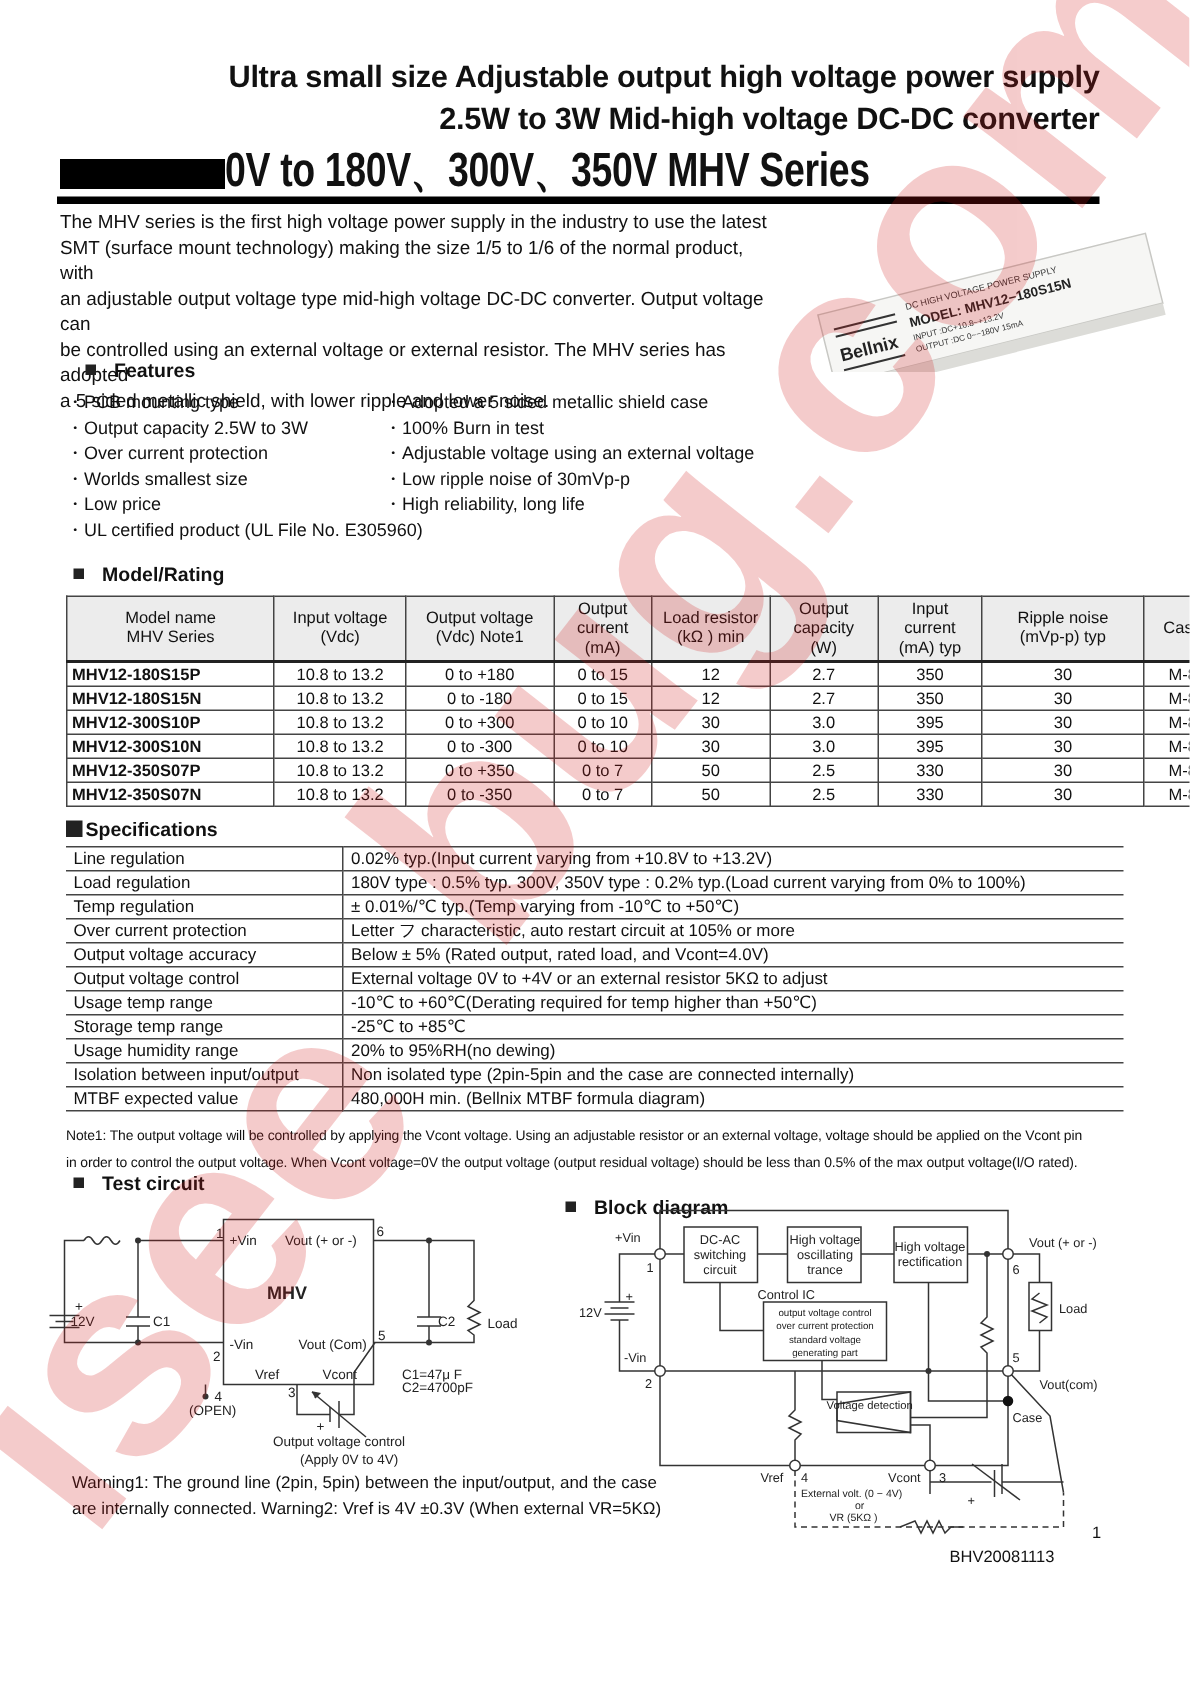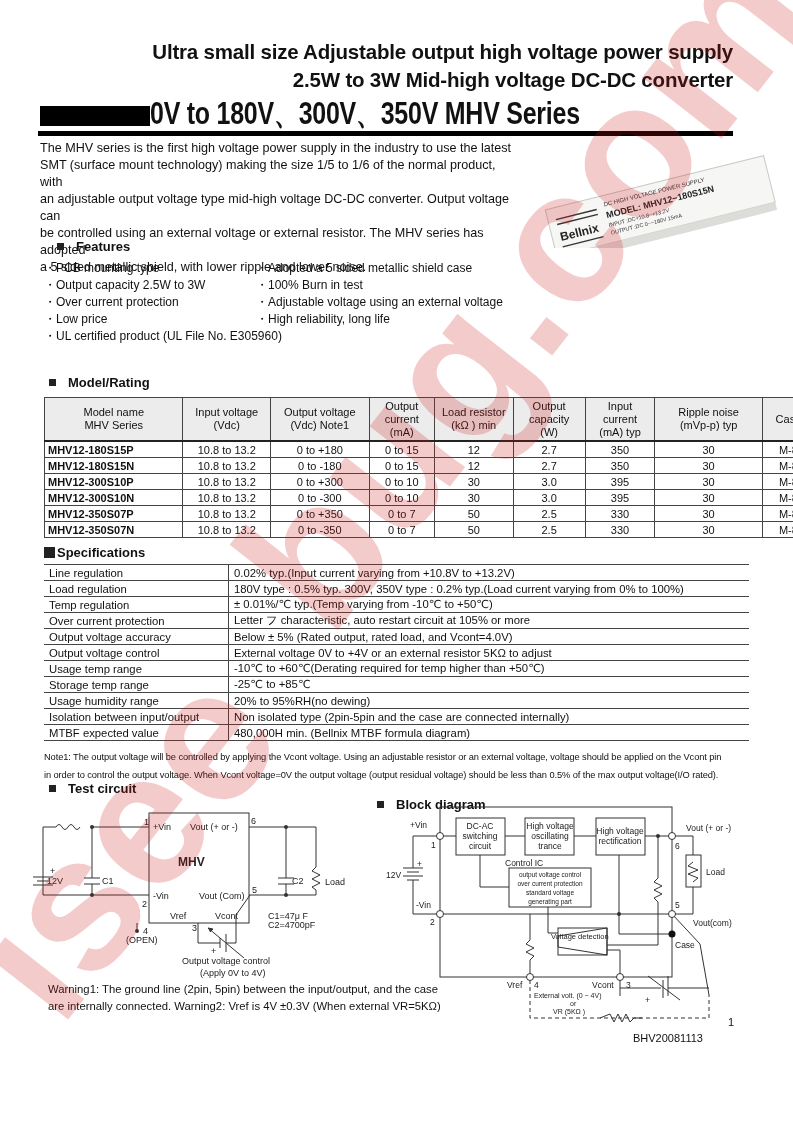--- a/index.html
+++ b/index.html
@@ -86,20 +86,24 @@
     </div>
   <div class="row">
       <span class="c1">・Output capacity 2.5W to 3W</span>
       <span class="c2">・100% Burn in test</span>
     </div>
   <div class="row">
       <span class="c1">・Over current protection</span>
       <span class="c2">・Adjustable voltage using an external voltage</span>
     </div>
   <div class="row">
+      <span class="c1">・Worlds smallest size</span>
+      <span class="c2">・Low ripple noise of 30mVp-p</span>
+    </div>
+  <div class="row">
       <span class="c1">・Low price</span>
       <span class="c2">・High reliability, long life</span>
     </div>
   <div class="row">
       <span class="c1" style="width:auto">・UL certified product (UL File No. E305960)</span>
     </div>
 </div>
 
 <div class="abs sect" style="left:44px; top:375px;">
   <span class="sq"></span>

